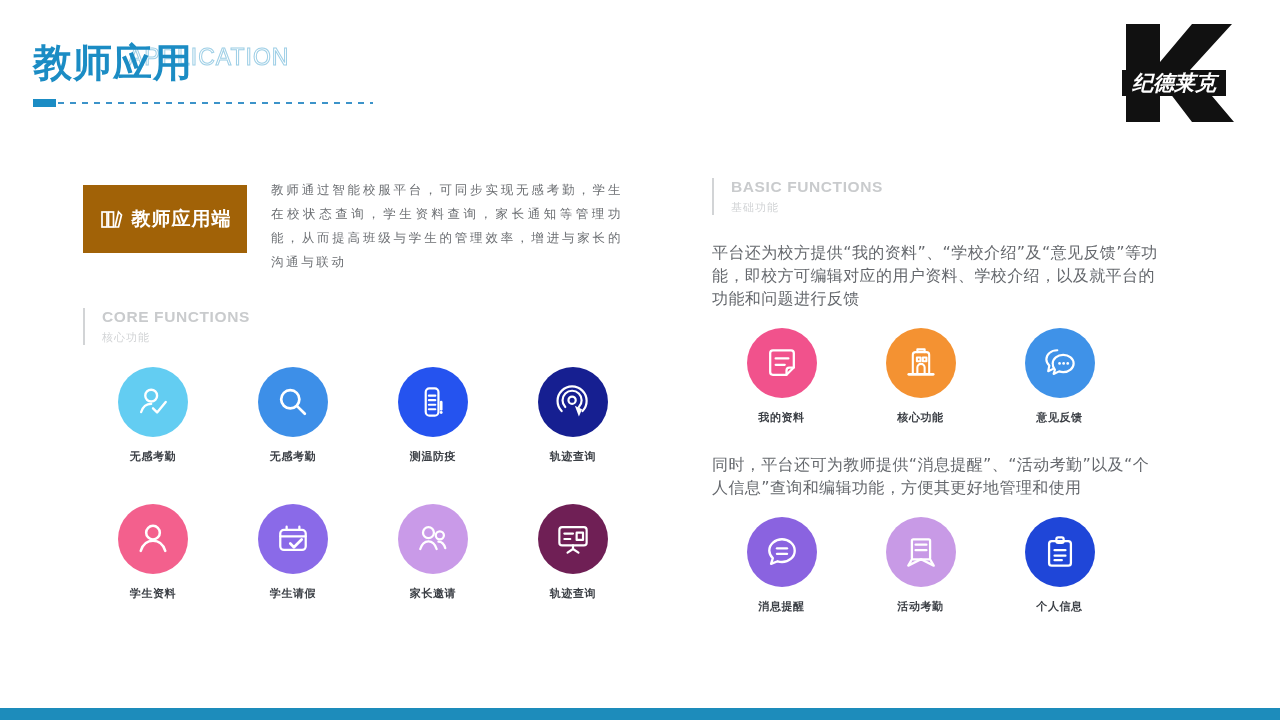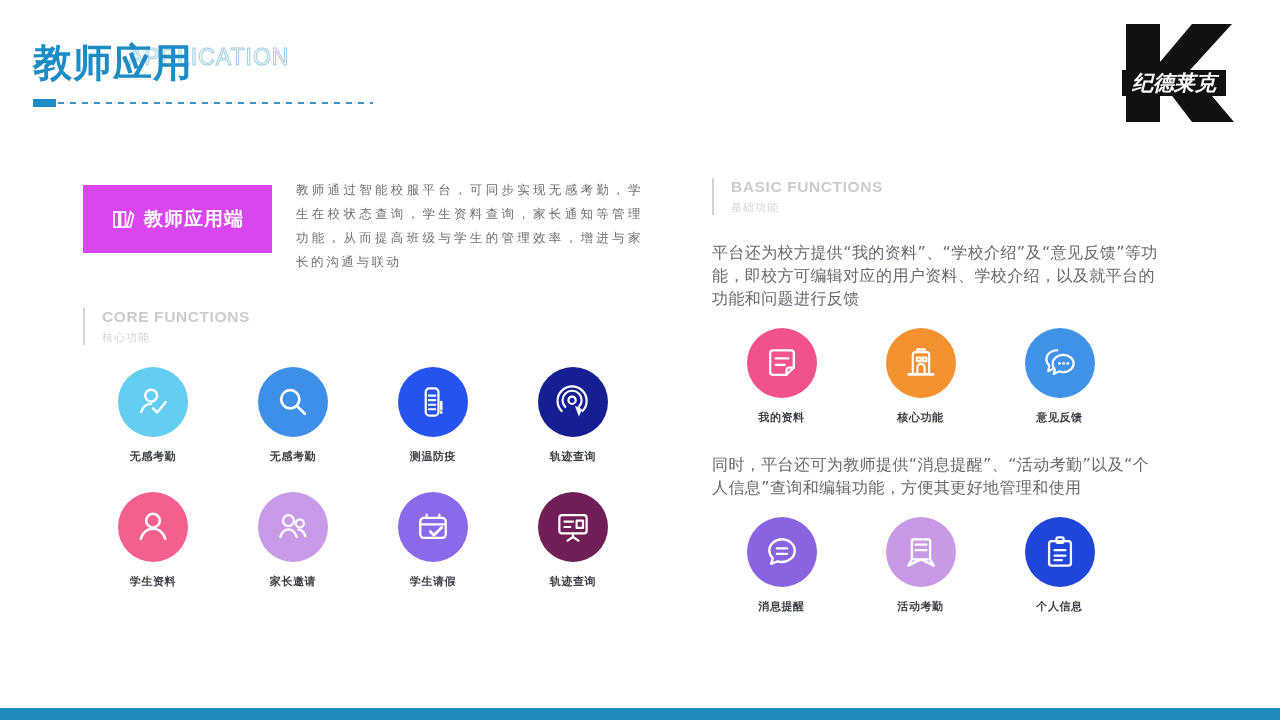--- a/index.html
+++ b/index.html
@@ -40,21 +40,21 @@
   .logo { position: absolute; right: 42px; top: 18px; width: 130px; height: 110px; }
   .logo svg { display: block; }
 
   
   .col-left { position: absolute; left: 83px; top: 178px; width: 560px; }
   .col-right { position: absolute; left: 712px; top: 178px; width: 470px; }
 
   
   .intro-row { display: flex; align-items: flex-start; gap: 24px; }
   .app-badge {
-    width: 189px; height: 68px; background: #d946ef;
+    width: 164px; height: 68px; background: #a16207;
     display: flex; align-items: center; justify-content: center;
     gap: 9px; flex: 0 0 auto; margin-top: 7px;
   }
   .app-badge .bk-icon { width: 24px; height: 24px; }
   .app-badge .bk-label {
     color: #fff; font-size: 19px; font-weight: bold; letter-spacing: 1px;
     font-family: "DejaVu Sans", sans-serif;
   }
   .intro-text {
     font-size: 12.5px; line-height: 24px; color: #6c6f73;
@@ -68,21 +68,21 @@
     font-size: 15.5px; font-weight: bold; color: #c9cbcd;
     letter-spacing: .6px; font-family: "Liberation Sans", sans-serif;
   }
   .sec-head .cn {
     font-size: 11px; color: #d2d4d6; margin-top: 4px; letter-spacing: 1px;
     font-family: "DejaVu Sans", sans-serif;
   }
   .col-right .sec-head { margin-top: 0; }
 
   
-  .grid-4 { display: grid; grid-template-columns: repeat(4, 1fr); margin-top: 22px; row-gap: 28px; }
+  .grid-4 { display: grid; grid-template-columns: repeat(4, 1fr); margin-top: 22px; row-gap: 40px; }
   .grid-3 { display: grid; grid-template-columns: repeat(3, 139px); margin-top: 18px; }
   .cell { display: flex; flex-direction: column; align-items: center; }
   .circle {
     width: 70px; height: 70px; border-radius: 50%;
     display: flex; align-items: center; justify-content: center;
   }
   .circle svg { display: block; }
   .cap {
     margin-top: 12px; font-size: 11px; font-weight: bold; color: #3b3f45;
     letter-spacing: .6px; font-family: "DejaVu Sans", sans-serif; white-space: nowrap;
@@ -210,45 +210,45 @@
             <svg width="40" height="40" viewBox="0 0 44 44" fill="none" stroke="#fff" stroke-width="2.8" stroke-linecap="round">
               <circle cx="22" cy="15" r="7.5"></circle>
               <path d="M8.5 35c2.5-7.5 8-11 13.5-11s11 3.5 13.5 11"></path>
             </svg>
           </span>
         </div>
         <div class="cap">学生资料</div>
       </div>
 
       <div class="cell">
+        <div class="circle" style="background:#8a6ae8">
+          <span>
+            <svg width="40" height="40" viewBox="0 0 44 44" fill="none" stroke="#fff" stroke-width="2.5" stroke-linecap="round" stroke-linejoin="round">
+              <rect x="8" y="12" width="28" height="22" rx="4"></rect>
+              <path d="M8 19h28"></path>
+              <path d="M15 12V8.5M29 12V8.5"></path>
+              <path d="M19 27l4 4 8.5-8.5" stroke-width="3"></path>
+            </svg>
+          </span>
+        </div>
+        <div class="cap">学生请假</div>
+      </div>
+
+      <div class="cell">
         <div class="circle" style="background:#c99ae8">
           <span>
             <svg width="40" height="40" viewBox="0 0 44 44" fill="none" stroke="#fff" stroke-width="2.5" stroke-linecap="round">
               <circle cx="17" cy="15" r="6"></circle>
               <circle cx="29.5" cy="18" r="4.5"></circle>
               <path d="M8 33c1.8-6 5-8.5 9-8.5s7.2 2.5 9 8.5"></path>
               <path d="M28 25c3.5 0 6 2.2 7.5 7"></path>
             </svg>
           </span>
         </div>
         <div class="cap">家长邀请</div>
-      </div>
-
-      <div class="cell">
-        <div class="circle" style="background:#8a6ae8">
-          <span>
-            <svg width="40" height="40" viewBox="0 0 44 44" fill="none" stroke="#fff" stroke-width="2.5" stroke-linecap="round" stroke-linejoin="round">
-              <rect x="8" y="12" width="28" height="22" rx="4"></rect>
-              <path d="M8 19h28"></path>
-              <path d="M15 12V8.5M29 12V8.5"></path>
-              <path d="M19 27l4 4 8.5-8.5" stroke-width="3"></path>
-            </svg>
-          </span>
-        </div>
-        <div class="cap">学生请假</div>
       </div>
 
       <div class="cell">
         <div class="circle" style="background:#6f1f55">
           <span>
             <svg width="40" height="40" viewBox="0 0 44 44" fill="none" stroke="#fff" stroke-width="2.4" stroke-linecap="round" stroke-linejoin="round">
               <rect x="7" y="9" width="30" height="20" rx="3"></rect>
               <line x1="12.5" y1="16" x2="22" y2="16"></line>
               <line x1="12.5" y1="22" x2="19" y2="22"></line>
               <rect x="26" y="15" width="7" height="8"></rect>

